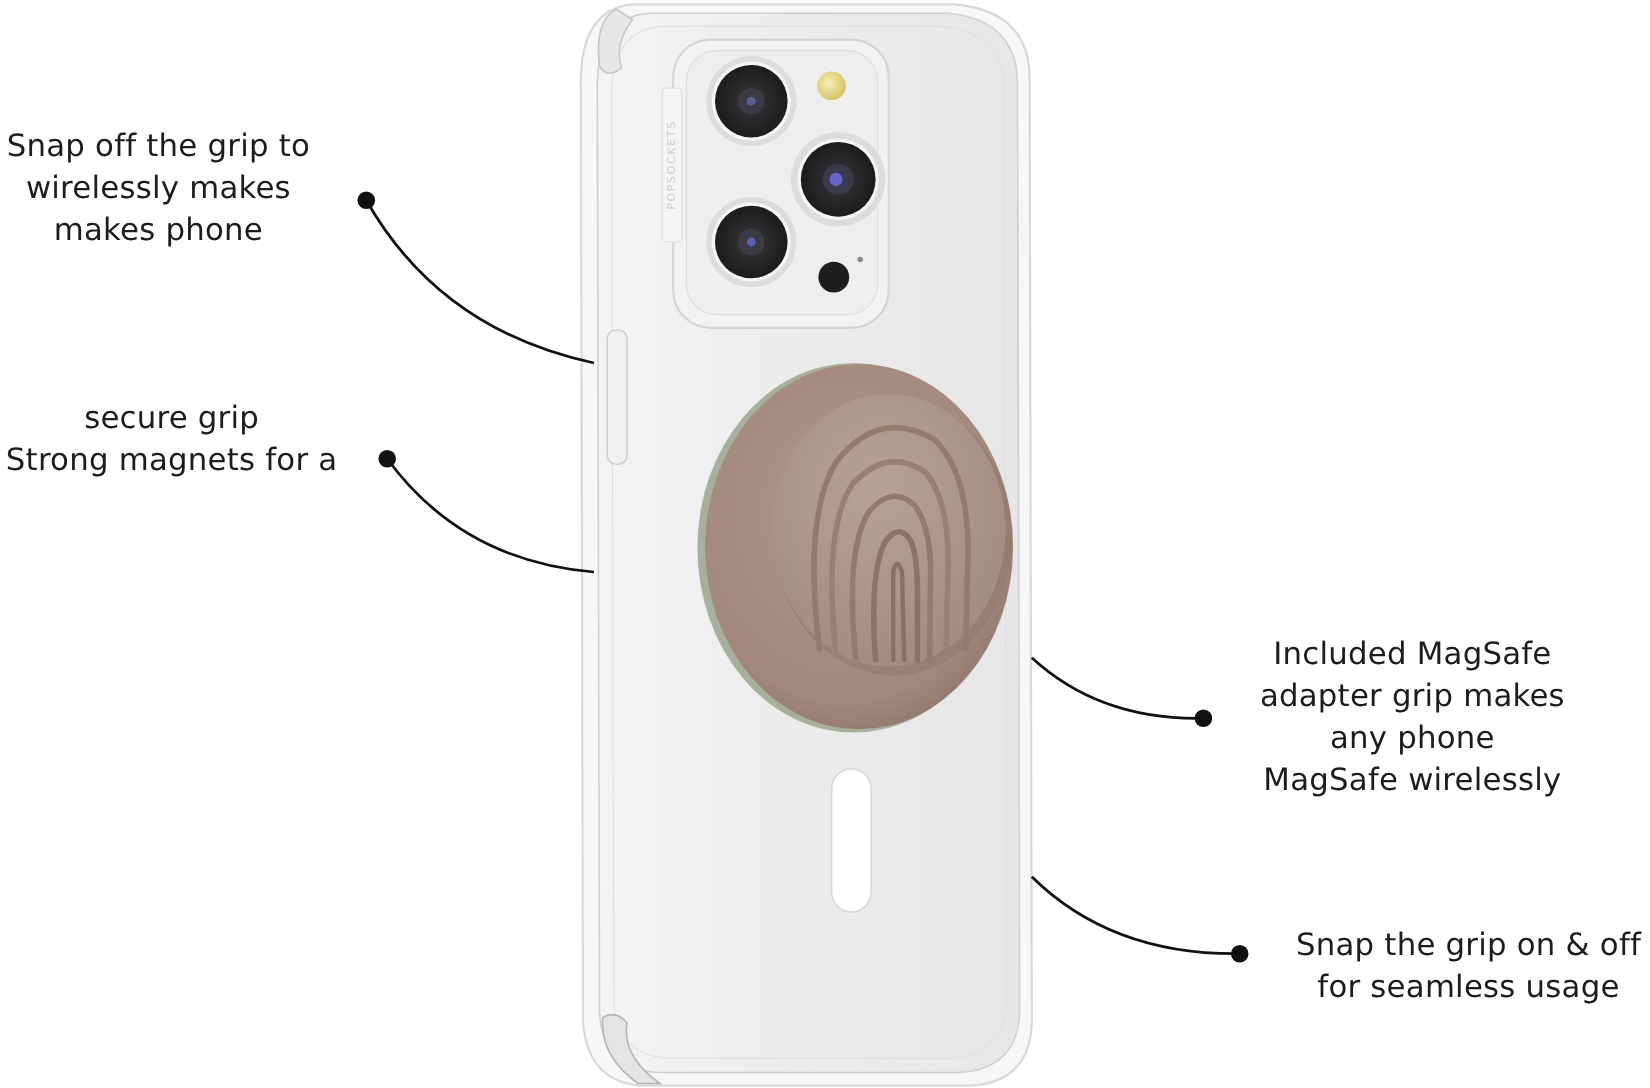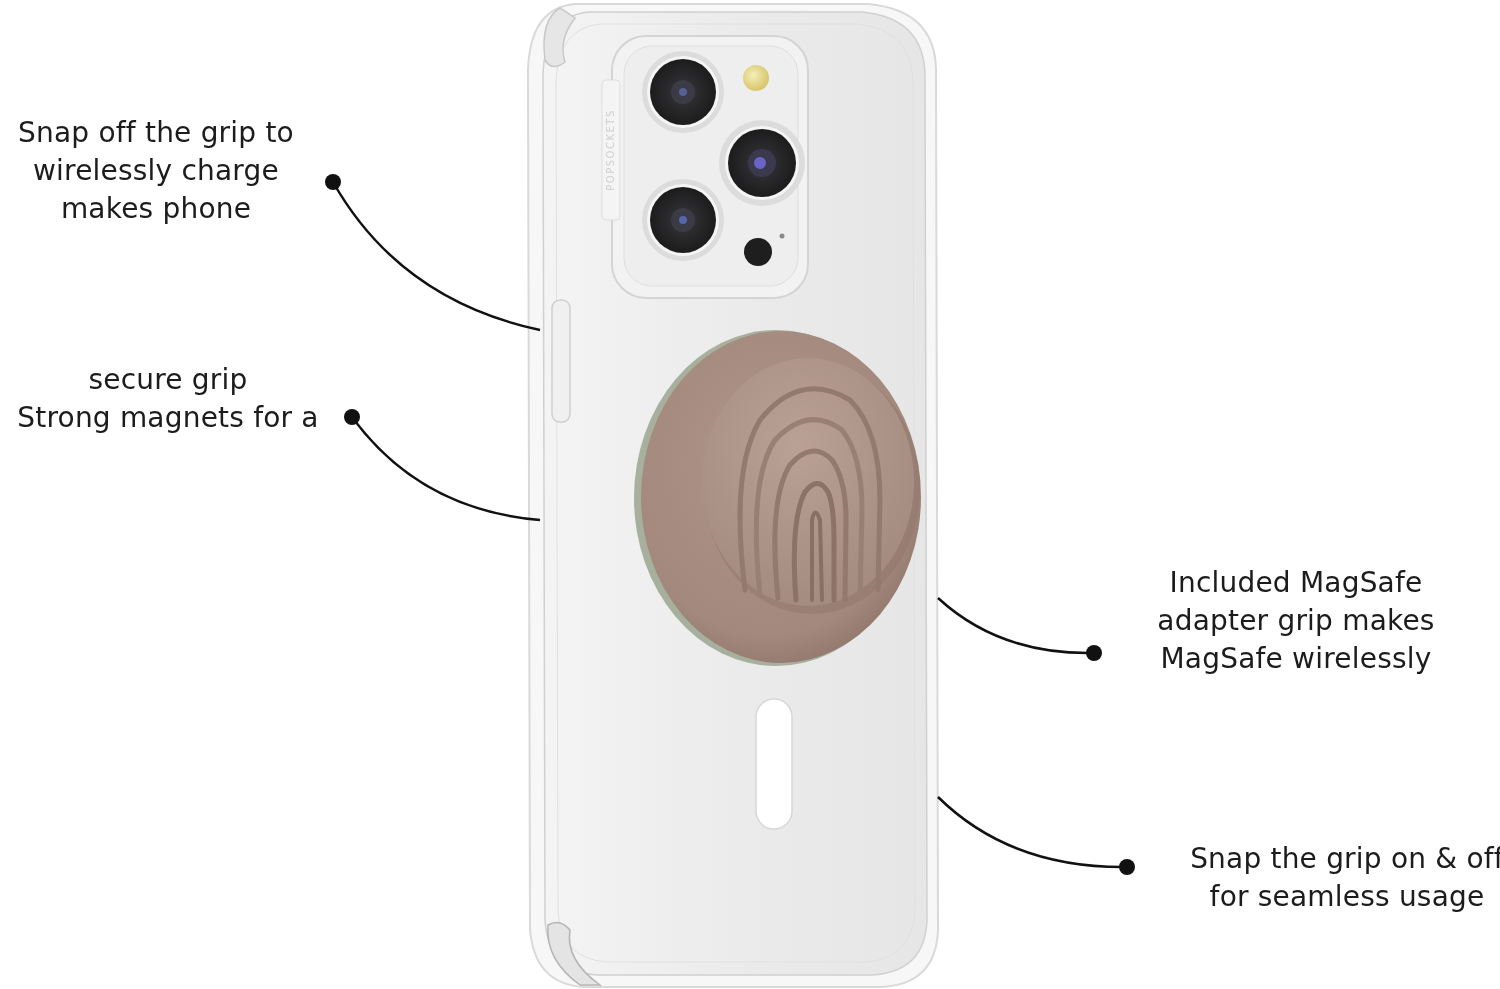--- a/index.html
+++ b/index.html
@@ -1,23 +1,23 @@
 <!DOCTYPE html>
 <html><head>
 <meta charset="utf-8">
 <style>
   html, body { margin: 0; padding: 0; background: #ffffff; }
   body { width: 1500px; height: 989px; position: relative; overflow: hidden;
          font-family: "DejaVu Sans", sans-serif; color: #1a1a1a; }
   .callout { position: absolute; text-align: center; font-size: 28px; line-height: 38px;
-             letter-spacing: 0.2px; font-weight: 400; color: #1c1c1c; margin-left: 12px; }
+             letter-spacing: 0.2px; font-weight: 400; color: #1c1c1c; }
   .callout div { white-space: nowrap; }
   #c1 { left: 0; top: 114px; width: 288px; }
   #c2 { left: 0; top: 361px; width: 312px; }
-  #c3 { left: 1128px; top: 564px; width: 312px; }
+  #c3 { left: 1128px; top: 576px; width: 312px; }
   #c4 { left: 1170px; top: 840px; width: 330px; }
   svg.scene { position: absolute; left: 0; top: 0; }
 </style>
 </head>
 <body>
 
 <svg class="scene" width="1500" height="989" viewBox="0 0 1500 989">
   <defs>
     <linearGradient id="caseGrad" x1="0" y1="0" x2="1" y2="0">
       <stop offset="0" stop-color="#f4f4f4"></stop>
@@ -112,31 +112,32 @@
   <g fill="#111111">
     <circle cx="333" cy="182" r="8"></circle>
     <circle cx="352" cy="417" r="8"></circle>
     <circle cx="1094" cy="653" r="8"></circle>
     <circle cx="1127" cy="867" r="8"></circle>
   </g>
 </svg>
 
 <div class="callout" id="c1">
   <div>Snap off the grip to</div>
-  <div>wirelessly charge</div>
+  <div>wirelessly makes</div>
   <div>makes phone</div>
 </div>
 
 <div class="callout" id="c2">
   <div>secure grip</div>
   <div>Strong magnets for a</div>
 </div>
 
 <div class="callout" id="c3">
   <div>Included MagSafe</div>
   <div>adapter grip makes</div>
+  <div>any phone</div>
   <div>MagSafe wirelessly</div>
 </div>
 
 <div class="callout" id="c4">
   <div>Snap the grip on &amp; off</div>
   <div>for seamless usage</div>
 </div>
 
 </body></html>

